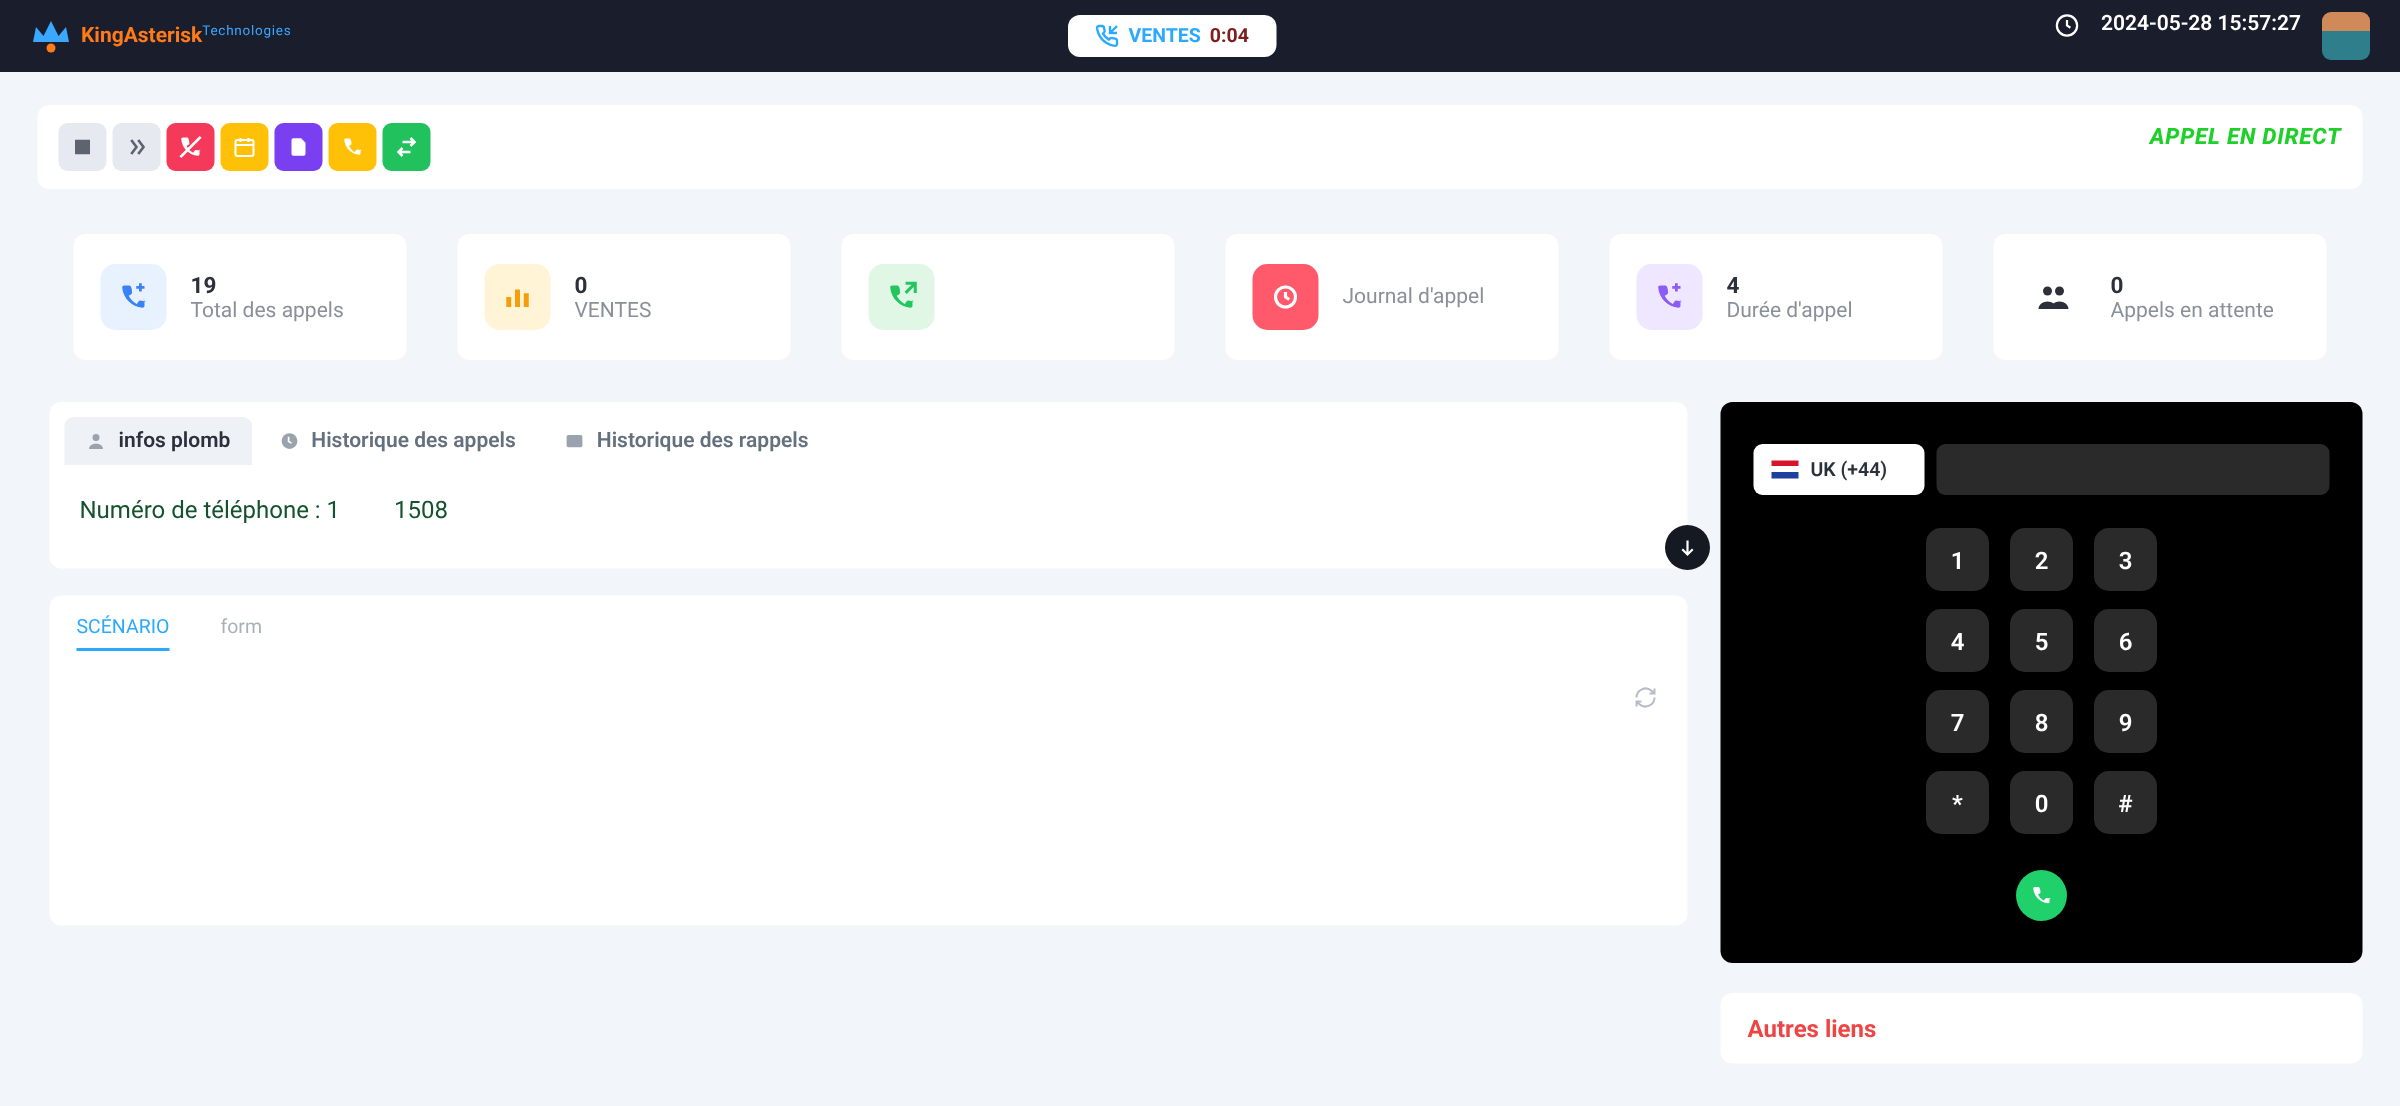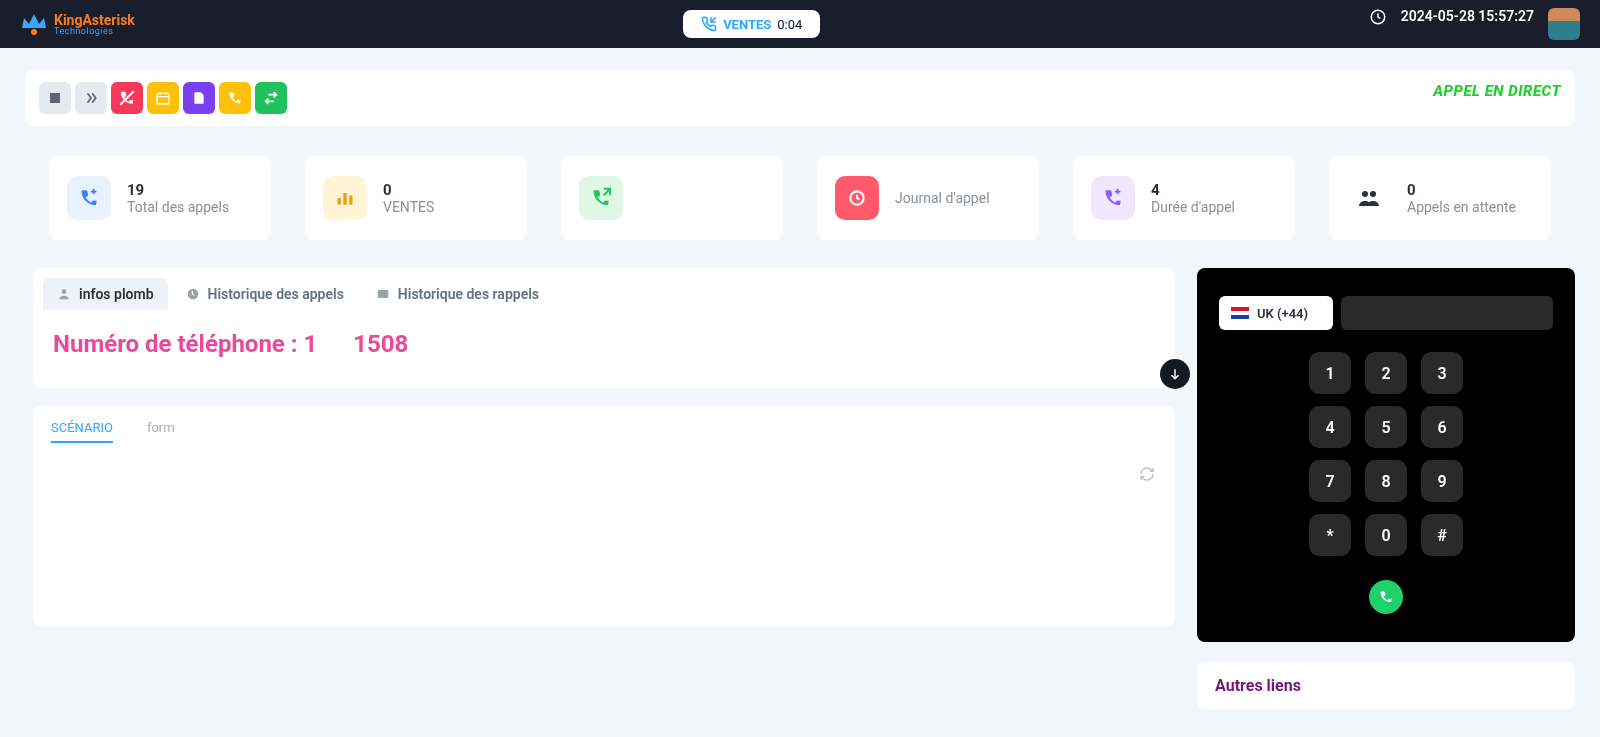--- a/index.html
+++ b/index.html
@@ -1,26 +1,26 @@
 <!DOCTYPE html>
 <html><head>
 <meta charset="utf-8">
 <style>
   *{box-sizing:border-box;margin:0;padding:0;font-family:-apple-system,BlinkMacSystemFont,"Segoe UI",Roboto,Arial,sans-serif;}
   body{background:#f2f5fa;width:1600px;height:737px;overflow:hidden;}
   
   .header{height:48px;background:#1a1d2b;display:flex;align-items:center;padding:0 20px;justify-content:space-between;}
   .header-left{display:flex;align-items:center;gap:6px;}
   .logo-crown{color:#3aa8ff;}
-  .logo-text{display:flex;flex-direction:column;line-height:1;}
+  .logo-text{display:flex;flex-direction:row;line-height:1;}
   .logo-text .top{color:#ff7a18;font-weight:700;font-size:14px;}
   .logo-text .bot{color:#3aa8ff;font-size:9px;letter-spacing:.5px;}
   .header-center{display:flex;align-items:center;}
   .incall{background:#fff;border-radius:8px;padding:6px 18px;display:flex;align-items:center;gap:6px;color:#2aa9ff;font-weight:700;font-size:13px;}
-  .incall .timer{color:#0f172a;font-weight:400;}
+  .incall .timer{color:#7f1d1d;font-weight:700;}
   .header-right{display:flex;gap:14px;color:#fff;font-size:14px;font-weight:600;}
   .avatar{width:32px;height:32px;border-radius:6px;background:linear-gradient(180deg,#d08a5a 0%,#d08a5a 40%,#2f7e8b 40%,#2f7e8b 100%);}
   
   .page{padding:0 3px;}
   
   .toolbar-card{margin:22px 22px 0 22px;background:#fff;border-radius:8px;padding:12px 14px;display:flex;align-items:flex-start;justify-content:space-between;}
   .tb-left{display:flex;gap:4px;}
   .tb-btn{width:32px;height:32px;border-radius:6px;display:flex;align-items:center;justify-content:center;color:#fff;cursor:pointer;}
   .tb-gray{background:#e6e9ef;color:#5d6470;}
   .tb-red{background:#f5395a;}
@@ -37,28 +37,28 @@
   .si-amber{background:#fff4d6;color:#f59e0b;}
   .si-green{background:#e0f7e6;color:#22c55e;}
   .si-red{background:#ff5a6b;color:#fff;}
   .si-violet{background:#efe7ff;color:#8b5cf6;}
   .si-dark{background:transparent;color:#2b303b;}
   .stat-body .value{font-weight:700;font-size:15px;color:#2b303b;}
   .stat-body .label{color:#8a9099;font-size:14px;}
   
   .main{display:flex;gap:22px;margin:28px 22px 0 30px;}
   .left-col{flex:1;}
-  .right-col{width:378px;}
+  .right-col{width:428px;}
   
   .lead-card{background:#fff;border-radius:8px;padding:0 0 16px 0;}
   .tabs{display:flex;gap:4px;padding:10px 10px 0 10px;border-bottom:0;}
   .tab{display:flex;align-items:center;gap:8px;padding:8px 14px;border-radius:6px 6px 0 0;font-size:14px;font-weight:600;color:#64707d;cursor:pointer;}
   .tab.active{background:#eef1f6;color:#2b303b;}
   .tab .ico{color:#9aa2ad;}
-  .phone-title{padding:20px 18px 14px 20px;font-size:24px;font-weight:700;color:#ec4899;}
+  .phone-title{padding:20px 18px 14px 20px;font-size:16px;font-weight:400;color:#14532d;}
   .phone-title .gap{display:inline-block;width:36px;}
   .form-row{display:flex;gap:30px;padding:8px 42px 8px 42px;}
   .form-field{flex:1;display:flex;align-items:center;gap:16px;}
   .form-field label{width:90px;font-size:13px;color:#4b5563;font-weight:600;}
   .form-field input{flex:1;height:36px;border:none;background:#f2f5fa;border-radius:6px;padding:0 12px;font-size:14px;outline:none;}
   .lead-card-wrap{position:relative;}
   .scroll-fab{position:absolute;right:-15px;bottom:-1px;width:30px;height:30px;border-radius:50%;background:#141922;color:#fff;display:flex;align-items:center;justify-content:center;cursor:pointer;}
   
   .scn-card{background:#fff;border-radius:8px;margin-top:18px;padding:14px 18px;min-height:220px;position:relative;}
   .scn-tabs{display:flex;gap:34px;font-size:13px;}
@@ -68,21 +68,21 @@
   
   .dialer{background:#000;border-radius:8px;padding:28px 22px;}
   .dialer-top{display:flex;gap:8px;margin-bottom:22px;}
   .cc-select{background:#fff;border-radius:6px;height:34px;display:flex;align-items:center;gap:8px;padding:0 12px;font-size:13px;color:#2b303b;font-weight:600;min-width:114px;cursor:pointer;}
   .flag{display:inline-block;width:18px;height:12px;background:linear-gradient(180deg,#d7142c 0 33%,#fff 33% 66%,#1d3f9e 66% 100%);position:relative;}
   .dial-input{flex:1;background:#2a2a2a;border:none;border-radius:6px;height:34px;padding:0 12px;color:#fff;outline:none;}
   .keypad{display:grid;grid-template-columns:repeat(3,42px);grid-auto-rows:42px;gap:12px 14px;justify-content:center;}
   .key{background:#2a2a2a;color:#fff;border-radius:10px;display:flex;align-items:center;justify-content:center;font-size:16px;font-weight:600;cursor:pointer;}
   .call-btn{width:34px;height:34px;border-radius:50%;background:#1fd06b;display:flex;align-items:center;justify-content:center;margin:24px auto 0;color:#fff;cursor:pointer;}
   
-  .other-card{background:#fff;border-radius:8px;margin-top:20px;padding:14px 18px;font-weight:700;color:#701a75;}
+  .other-card{background:#fff;border-radius:8px;margin-top:20px;padding:14px 18px;font-weight:700;color:#ef4444;}
   svg{display:block;}
 </style>
 </head>
 <body>
 
 <div class="header">
   <div class="header-left">
     <span class="logo-crown">
       <svg width="28" height="24" viewBox="0 0 28 24">
           <path fill="#3aa8ff" d="M2 16 4 6l5 6 5-10 5 10 5-6 2 10z"></path>

